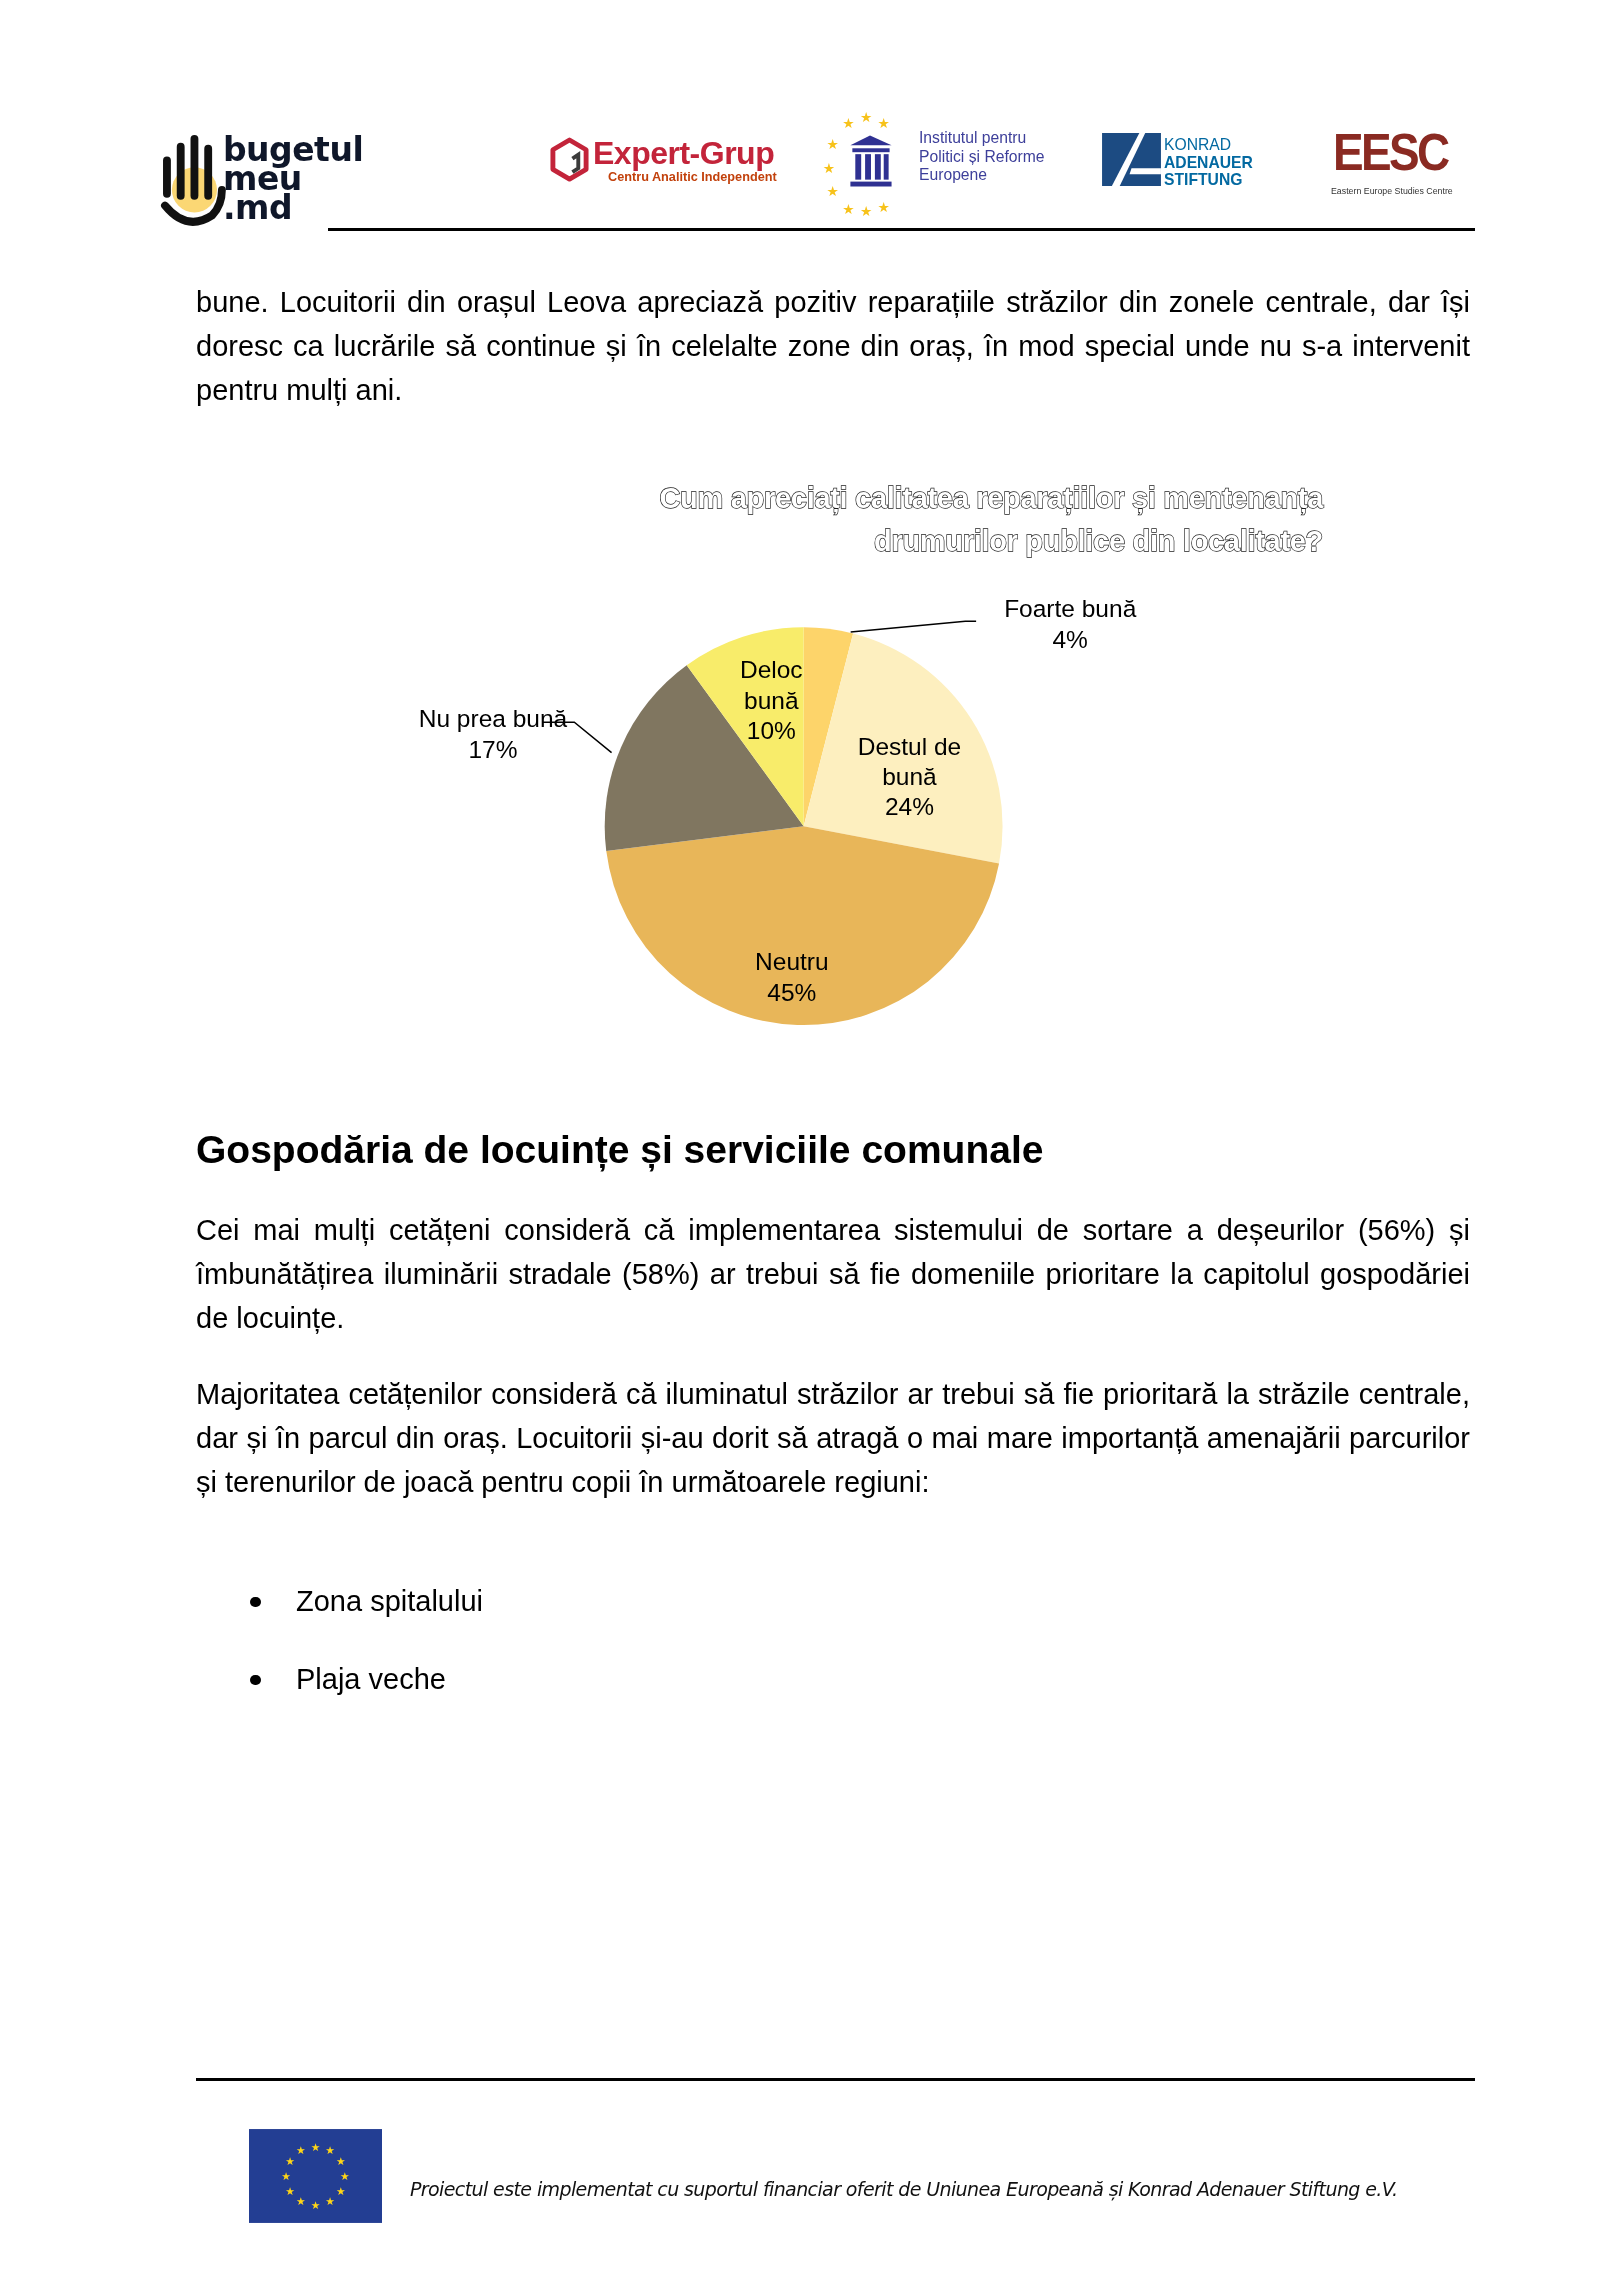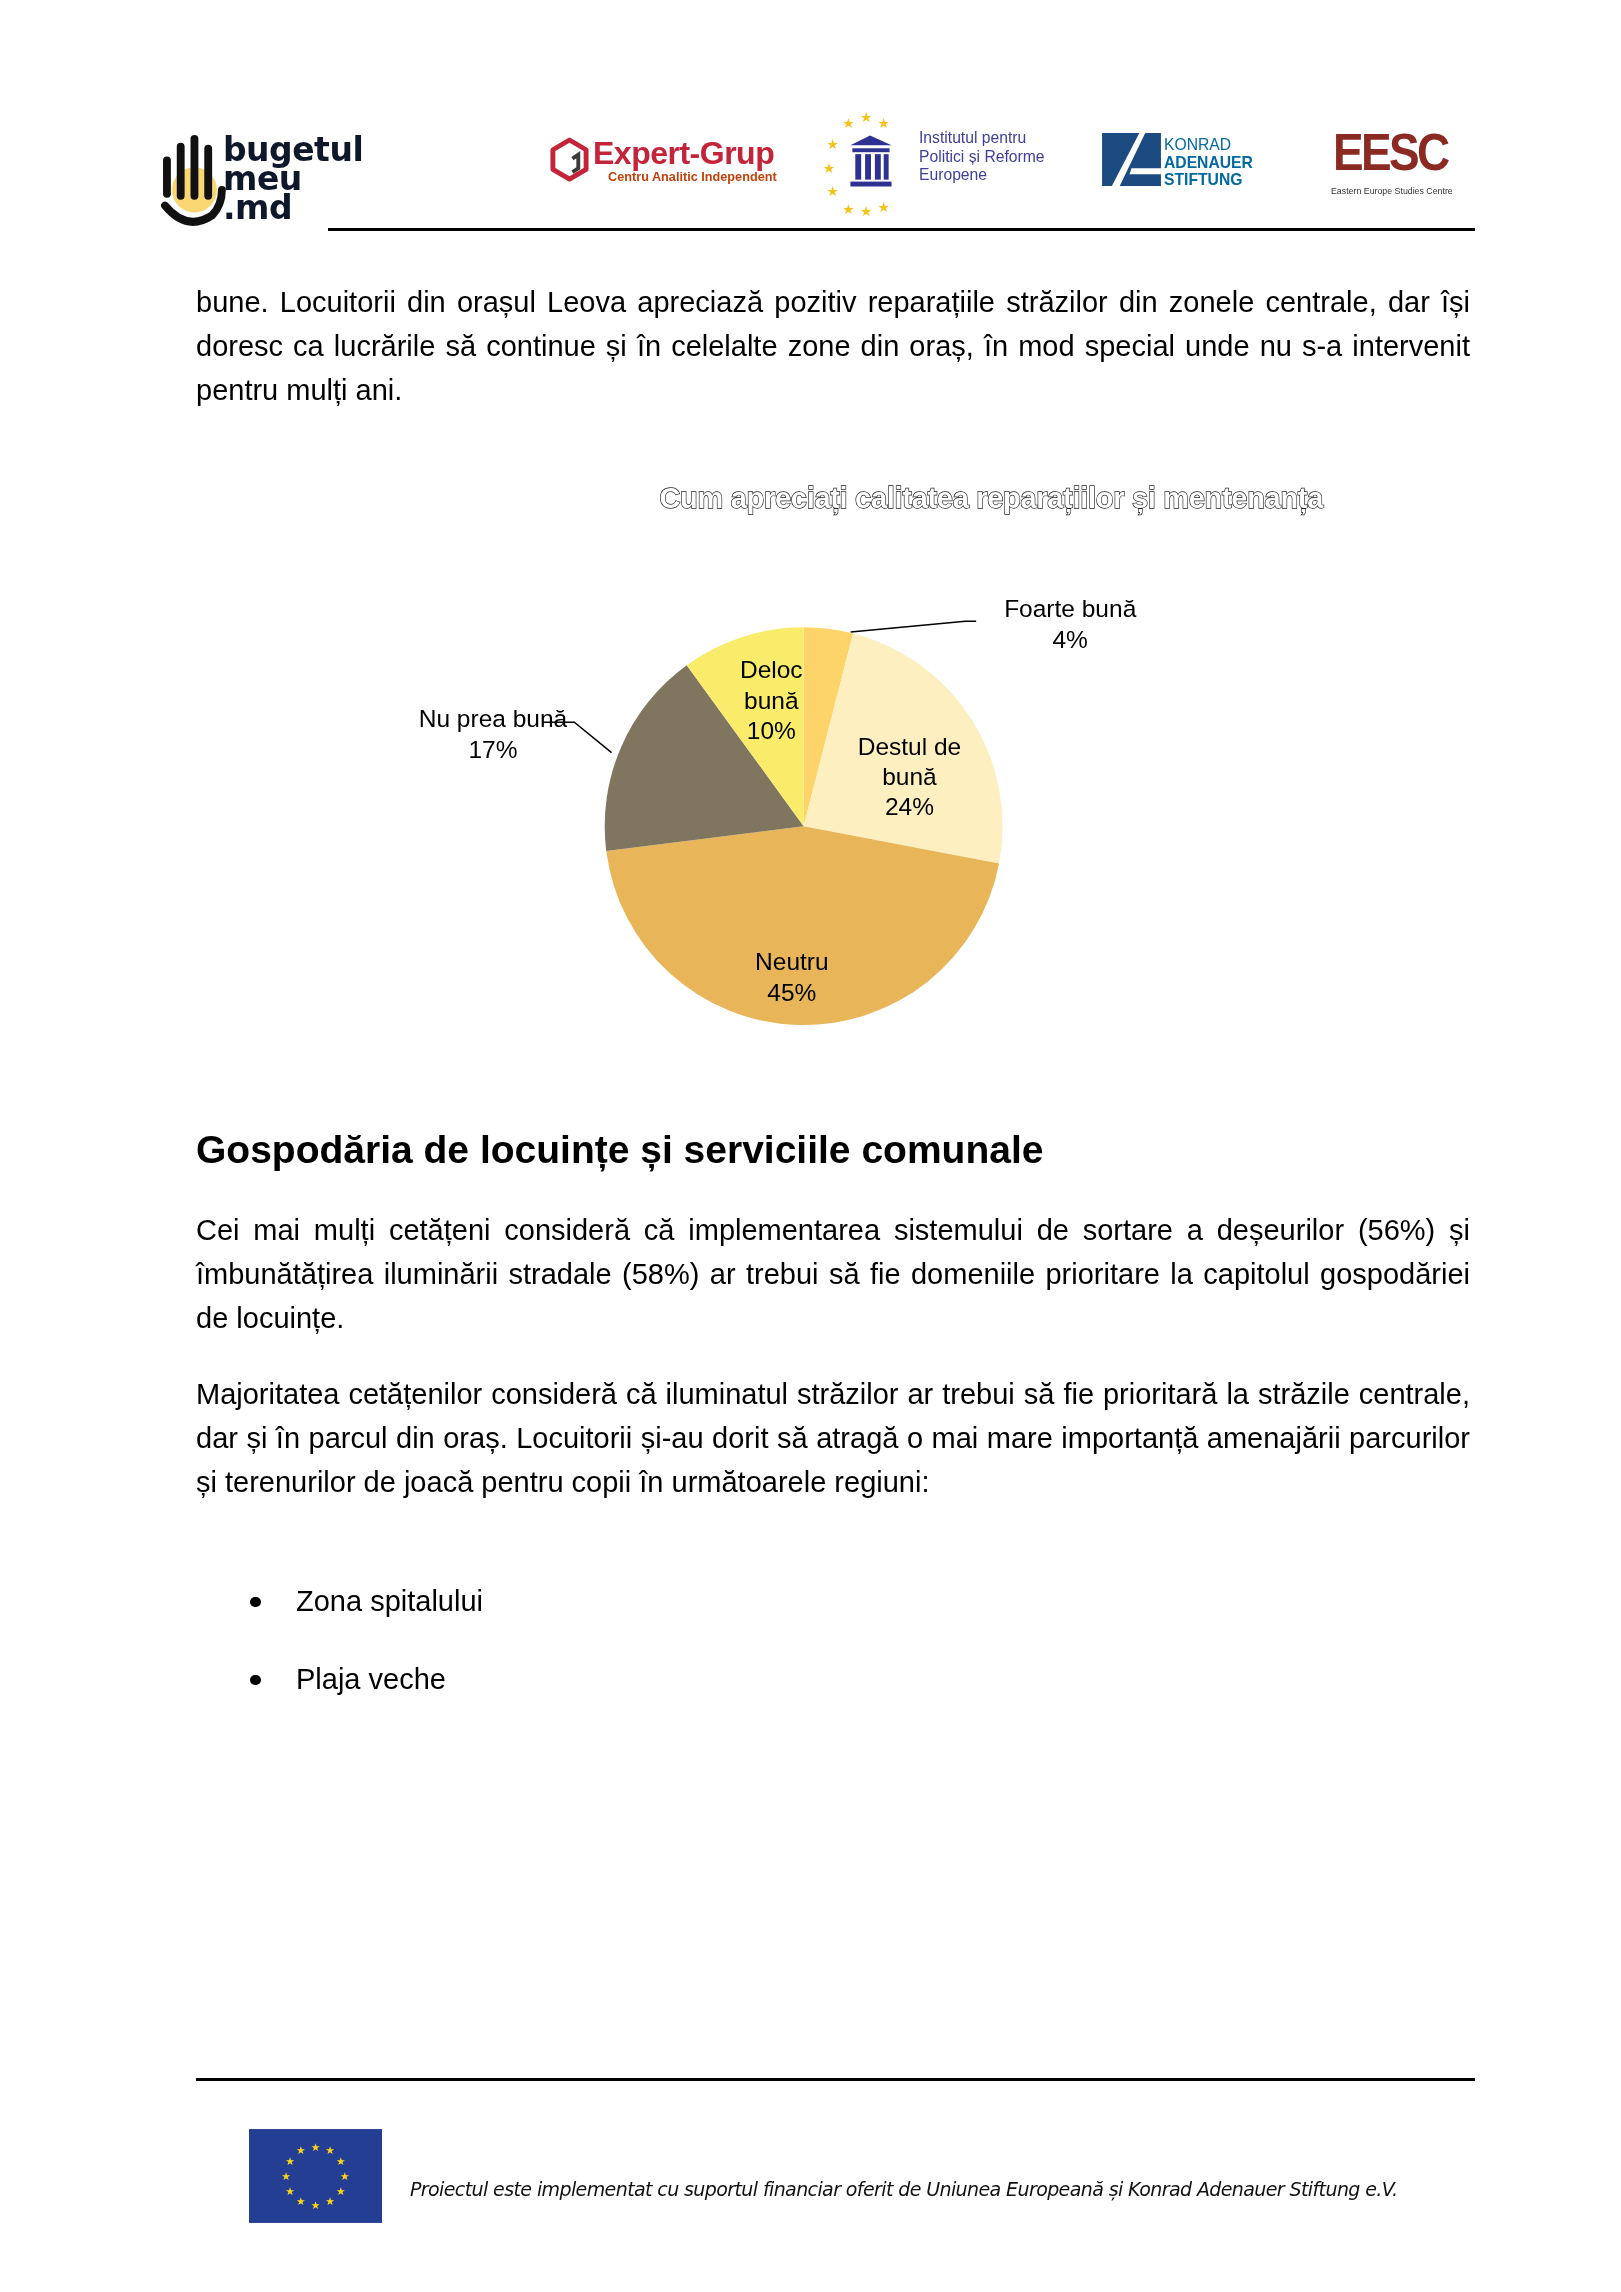--- a/index.html
+++ b/index.html
@@ -123,20 +123,21 @@
   </div>
 
   <div class="hdr-line"></div>
 </div>
 
 <p class="para" style="top:280px;margin:0">bune. Locuitorii din orașul Leova apreciază pozitiv reparațiile străzilor din zonele centrale, dar își doresc ca lucrările să continue și în celelalte zone din oraș, în mod special unde nu s-a intervenit pentru mulți ani.</p>
 
 <div>
   <div class="chart-title">
     <div>Cum apreciați calitatea reparațiilor și mentenanța</div>
+    <div>drumurilor publice din localitate?</div>
   </div>
   <svg id="pie" class="pie-svg" width="1621" height="1078" viewBox="0 0 1654 1100">
       <path d="M820,843 L820,640 A203,203 0 0 1 870.4840470944655,646.3776182908879 Z" fill="#fdd46a"></path>
       <path d="M820,843 L870.4840470944655,646.3776182908879 A203,203 0 0 1 1019.4043118979238,881.0384068609021 Z" fill="#fdefbf"></path>
       <path d="M820,843 L1019.4043118979238,881.0384068609021 A203,203 0 0 1 618.600715633161,868.4426464135538 Z" fill="#e8b659"></path>
       <path d="M820,843 L618.600715633161,868.4426464135538 A203,203 0 0 1 700.679593784628,678.7695501418857 Z" fill="#807660"></path>
       <path d="M820,843 L700.679593784628,678.7695501418857 A203,203 0 0 1 820,640 Z" fill="#f8ec6a"></path>
       <polyline points="868,645 985,634 996,634" fill="none" stroke="#000" stroke-width="1.5"></polyline>
       <text class="pie-label" text-anchor="middle"><tspan x="1092" y="630">Foarte bună</tspan><tspan x="1092" y="661">4%</tspan></text>
       <text class="pie-label" text-anchor="middle"><tspan x="928" y="770">Destul de</tspan><tspan x="928" y="801">bună</tspan><tspan x="928" y="832">24%</tspan></text>

